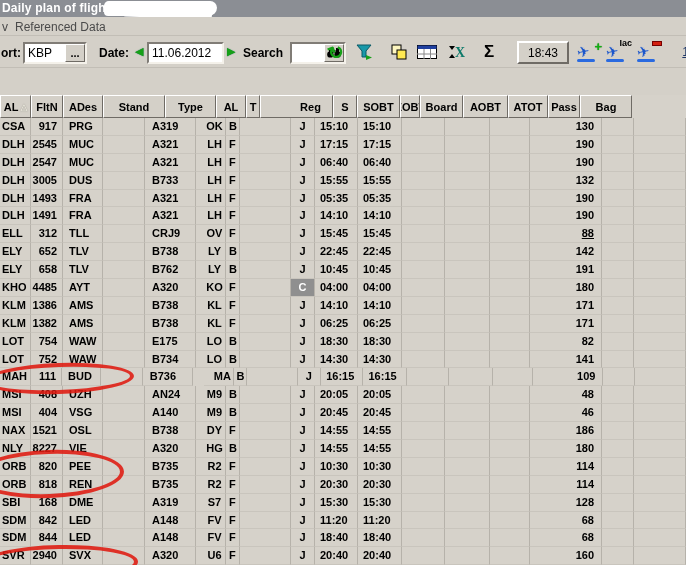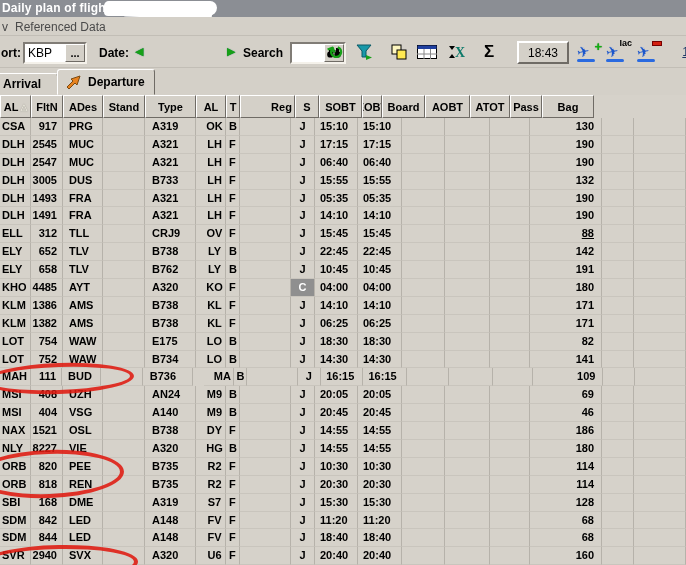--- a/index.html
+++ b/index.html
@@ -80,20 +80,23 @@
   </div>
 
   <div class="toolbar">
     <span class="tb-label" style="left:1px">ort:</span>
     <div class="sunken" style="left:23px;top:6px;width:64px;height:22px;">
       <span class="combo-text">KBP</span>
       <span class="mini-btn raised">...</span>
     </div>
     <span class="tb-label" style="left:99px">Date:</span>
     <span class="arrow-btn" style="left:135px">◀</span>
+    <div class="sunken" style="left:147px;top:6px;width:77px;height:22px;">
+      <span class="combo-text">11.06.2012</span>
+    </div>
     <span class="arrow-btn" style="left:227px">▶</span>
     <span class="tb-label" style="left:243px">Search</span>
     <div class="sunken" style="left:290px;top:6px;width:56px;height:22px;">
       <span class="combo-text"></span>
       <span class="mini-btn raised">
         <svg width="14" height="10" viewBox="0 0 14 10">
             <circle cx="3.4" cy="6.4" r="3.2" fill="#000"></circle>
             <circle cx="10.6" cy="6.4" r="3.2" fill="#000"></circle>
             <rect x="2" y="0" width="3" height="5" fill="#000"></rect>
             <rect x="9" y="0" width="3" height="5" fill="#000"></rect>
@@ -156,43 +159,31 @@
     <span class="tb-icon" style="left:637px">
       <span class="plane">
           <span class="glyph">✈</span>
           <span class="wave"></span>
           <span class="badge-minus"></span>
         </span>
     </span>
     <span class="page-ind">1</span>
   </div>
 
-  <div class="tabs">
-    <div class="tab unselected">
-
-      <span>Arrival</span>
-    </div>
-    <div class="tab selected">
-      <svg class="dep-arrow" viewBox="0 0 20 16">
-        <polygon points="3,13 9,7 7,5 16,2 13,11 11,9 5,15" fill="#e8821e" stroke="#7a4a12" stroke-width="1"></polygon>
-      </svg>
-      <span>Departure</span>
-    </div>
-  </div>
 
   <div class="grid">
     <div class="hdr-row" id="hdr-row">
         <div class="hdr-cell" style="width: 31px;">AL<span class="sort-tri">△</span></div>
         <div class="hdr-cell" style="width: 32px;">FltN</div>
         <div class="hdr-cell" style="width: 40px;">ADes</div>
-        <div class="hdr-cell" style="width: 42px;">Stand</div>
+        <div class="hdr-cell" style="width: 62px;">Stand</div>
         <div class="hdr-cell" style="width: 51px;">Type</div>
         <div class="hdr-cell" style="width: 30px;">AL</div>
         <div class="hdr-cell" style="width: 14px;">T</div>
-        <div class="hdr-cell" style="width: 55px; padding-left: 28px;">Reg</div>
+        <div class="hdr-cell" style="width: 73px; padding-left: 28px;">Reg</div>
         <div class="hdr-cell" style="width: 24px;">S</div>
         <div class="hdr-cell" style="width: 43px;">SOBT</div>
         <div class="hdr-cell" style="width: 20px;">EOBT</div>
         <div class="hdr-cell" style="width: 43px;">Board</div>
         <div class="hdr-cell" style="width: 45px;">AOBT</div>
         <div class="hdr-cell" style="width: 40px;">ATOT</div>
         <div class="hdr-cell" style="width: 32px;">Pass</div>
         <div class="hdr-cell" style="width: 52px;">Bag</div>
       </div>
     <div id="grid-body">
@@ -489,21 +480,21 @@
           <div class="grid-cell al-l7" style="width: 51px;">AN24</div>
           <div class="grid-cell al-l8" style="width: 30px;">M9</div>
           <div class="grid-cell al-l3" style="width: 14px;">B</div>
           <div class="grid-cell al-c" style="width: 51px;"></div>
           <div class="grid-cell al-c" style="width: 24px;">J</div>
           <div class="grid-cell al-l5" style="width: 43px;">20:05</div>
           <div class="grid-cell al-l5" style="width: 44px;">20:05</div>
           <div class="grid-cell al-c" style="width: 43px;"></div>
           <div class="grid-cell al-c" style="width: 45px;"></div>
           <div class="grid-cell al-c" style="width: 40px;"></div>
-          <div class="grid-cell al-r7" style="width: 72px;">69</div>
+          <div class="grid-cell al-r7" style="width: 72px;">48</div>
           <div class="grid-cell al-c" style="width: 32px;"></div>
           <div class="grid-cell al-c" style="width: 52px;"></div>
         </div>
         <div class="grid-row">
           <div class="grid-cell al-l" style="width: 31px;">MSI</div>
           <div class="grid-cell al-r" style="width: 32px;">404</div>
           <div class="grid-cell al-l6" style="width: 40px;">VSG</div>
           <div class="grid-cell al-c" style="width: 42px;"></div>
           <div class="grid-cell al-l7" style="width: 51px;">A140</div>
           <div class="grid-cell al-l8" style="width: 30px;">M9</div>

